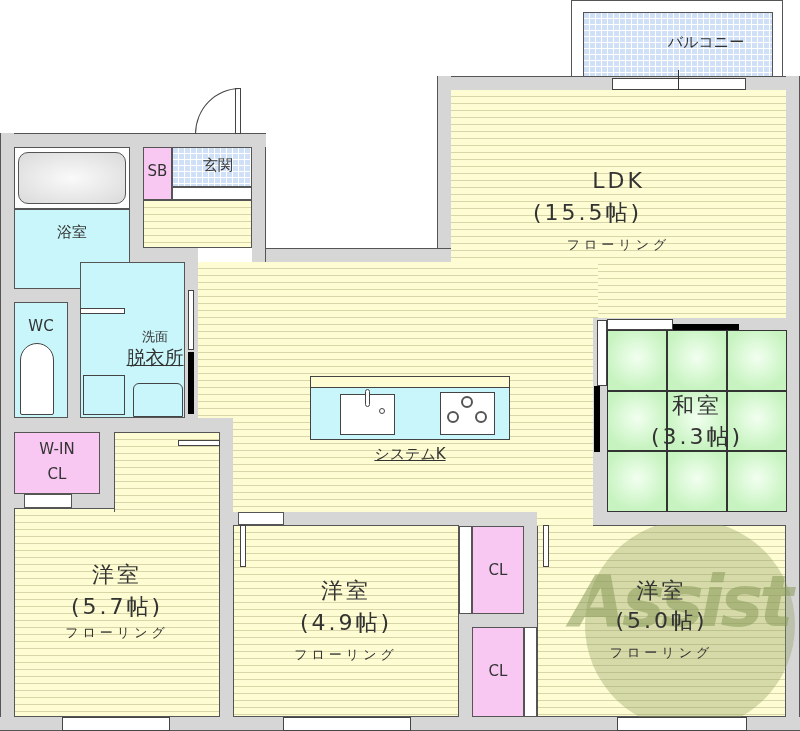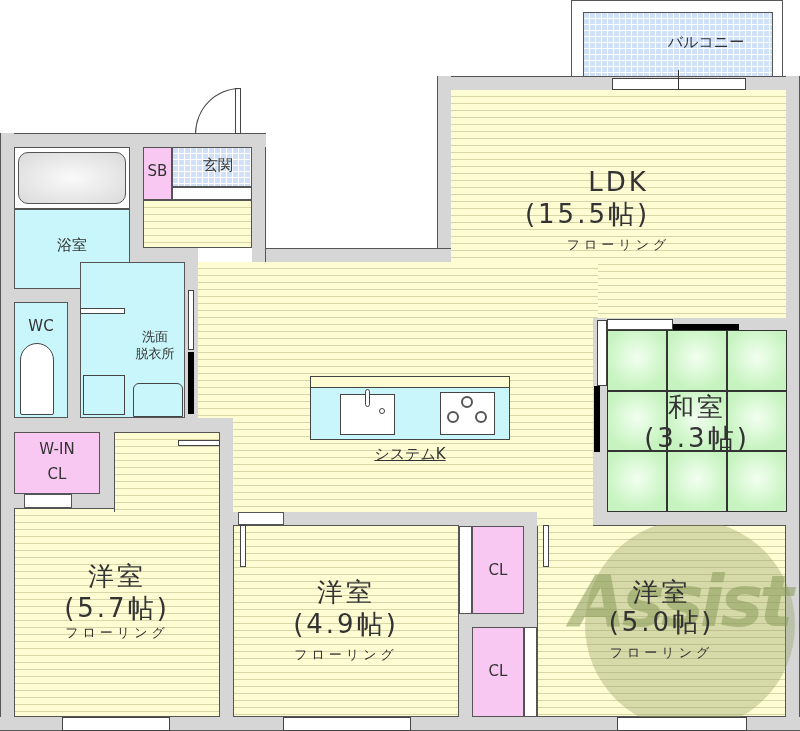--- a/index.html
+++ b/index.html
@@ -21,21 +21,21 @@
     background-image:
       repeating-linear-gradient(to right, transparent 0 5px, #ffffff 5px 6px),
       repeating-linear-gradient(to bottom, transparent 0 5px, #ffffff 5px 6px);
     border: 1px solid #555;
   }
   .wet { background: #c8f6fa; border: 1px solid #555; }
   .closet { background: #f8c8f3; border: 1px solid #555; }
   .white { background: #ffffff; border: 1px solid #555; }
   .tatami { background: radial-gradient(circle at 50% 45%, #f2fff0 0%, #c6f3bf 75%); border: 1px solid #333; }
   .label { position: absolute; text-align: center; color: #333; white-space: nowrap; line-height: 1.15; }
-  .lbl-lg { font-size: 26px; letter-spacing: 3px; }
+  .lbl-lg { font-size: 22px; letter-spacing: 3px; }
   .lbl-md { font-size: 13px; letter-spacing: 1px; }
   .lbl-sm { font-size: 15px; }
   .window { background: #fff; border: 1px solid #444; }
   .door-leaf { background: #fff; border: 1px solid #444; }
   .arc { border: 1px solid #444; }
 </style>
 </head>
 <body>
 
 <div class="abs" style="left:571px;top:0;width:212px;height:78px;border:1px solid #555;border-bottom:none;background:#fff;"></div>
@@ -81,27 +81,27 @@
 <div class="abs white" style="left:172px;top:187px;width:80px;height:13px;"></div>
 <div class="abs floor" style="left:143px;top:200px;width:109px;height:48px;"></div>
 
 <div class="abs door-leaf" style="left:235px;top:88px;width:6px;height:46px;"></div>
 <div class="abs arc" style="left:195px;top:88px;width:90px;height:92px;border-radius:50%;clip-path:inset(0 50% 50% 0);"></div>
 <div class="abs wall" style="left:143px;top:248px;width:55px;height:14px;"></div>
 
 <div class="abs white" style="left:14px;top:147px;width:116px;height:62px;"></div>
 <div class="abs" style="left:18px;top:152px;width:108px;height:52px;border:1px solid #555;border-radius:10px;background:radial-gradient(ellipse at center,#fafafa 0%,#dadada 100%);"></div>
 <div class="abs wet" style="left:14px;top:209px;width:116px;height:80px;"></div>
-<div class="label lbl-sm" style="left:14px;top:237px;width:116px;">浴室</div>
+<div class="label lbl-sm" style="left:14px;top:224px;width:116px;">浴室</div>
 <div class="abs wall" style="left:130px;top:147px;width:13px;height:155px;"></div>
 <div class="abs wall" style="left:14px;top:289px;width:70px;height:13px;"></div>
 
 <div class="abs wet" style="left:80px;top:262px;width:105px;height:156px;"></div>
 <div class="label" style="left:120px;top:330px;width:70px;font-size:13px;">洗面</div>
-<div class="label" style="left:120px;top:347px;width:70px;font-size:13px;">脱衣所</div>
+<div class="label" style="left:120px;top:347px;width:70px;font-size:19px;text-decoration:underline;">脱衣所</div>
 <div class="abs" style="left:83px;top:375px;width:42px;height:40px;border:1px solid #444;background:#c8f6fa;"></div>
 <div class="abs" style="left:133px;top:383px;width:50px;height:34px;border:1px solid #444;border-radius:6px 6px 0 0;background:#c8f6fa;"></div>
 <div class="abs wall" style="left:185px;top:262px;width:13px;height:156px;"></div>
 <div class="abs" style="left:188px;top:290px;width:6px;height:60px;background:#fff;border:1px solid #444;"></div>
 <div class="abs" style="left:188px;top:352px;width:6px;height:62px;background:#000;"></div>
 
 <div class="abs wall" style="left:68px;top:302px;width:12px;height:116px;"></div>
 <div class="abs wet" style="left:14px;top:302px;width:54px;height:116px;"></div>
 <div class="label lbl-sm" style="left:14px;top:318px;width:54px;">WC</div>
 <div class="abs" style="left:20px;top:343px;width:34px;height:72px;border:1px solid #444;border-radius:17px 17px 2px 2px;background:#fff;"></div>

